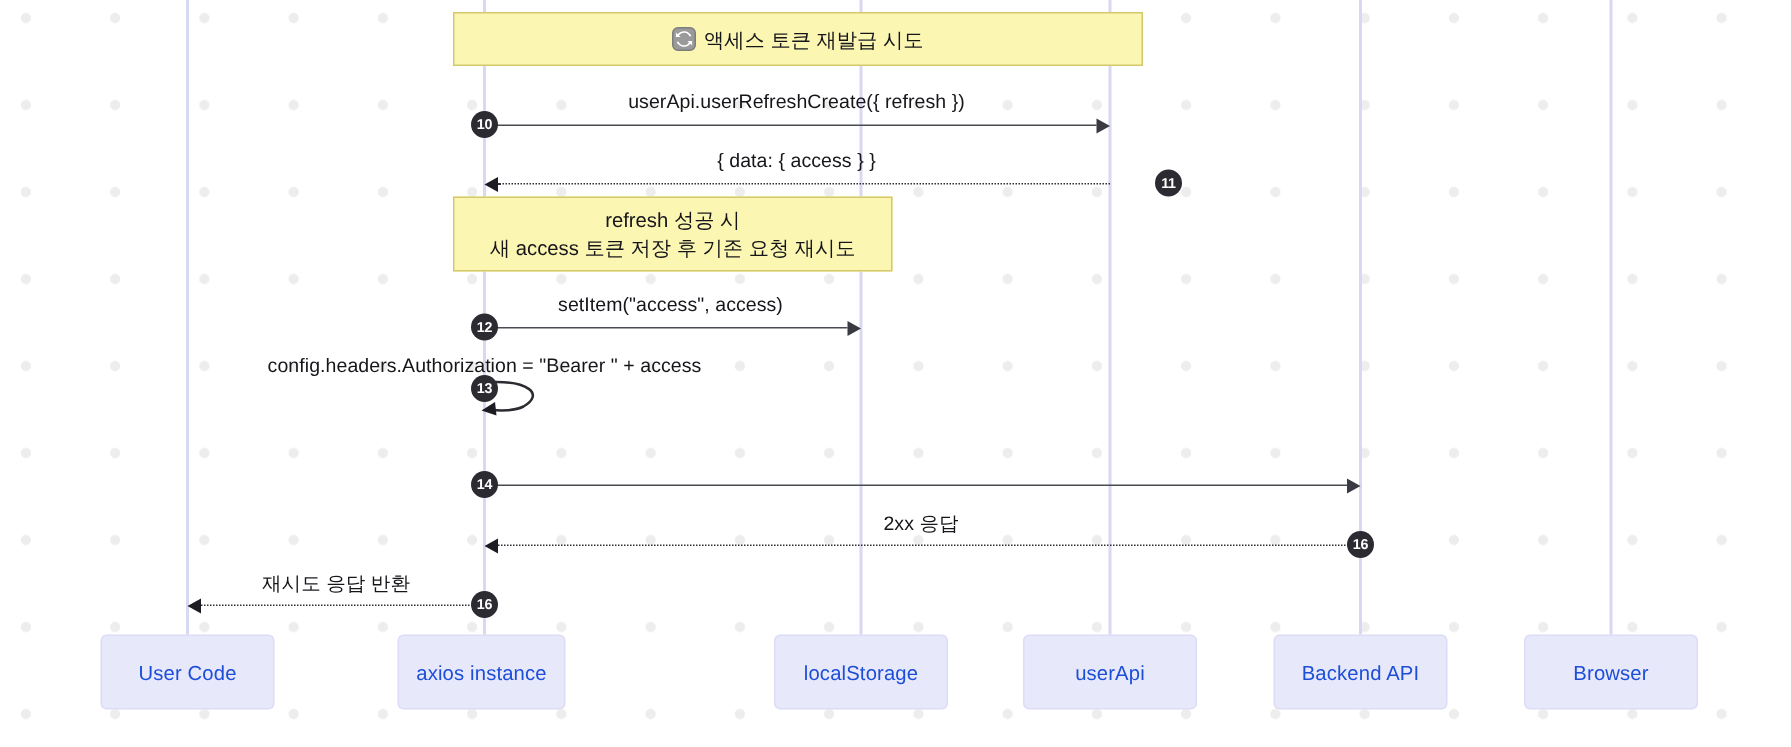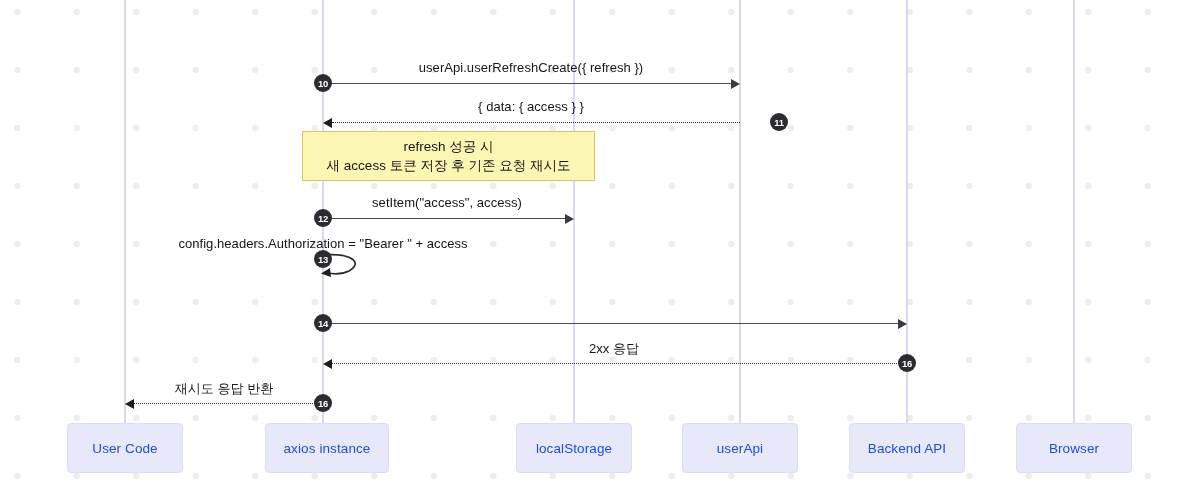--- a/index.html
+++ b/index.html
@@ -116,20 +116,26 @@
 </head>
 <body>
 
 <div id="canvas">
     <div class="lifeline" style="left: 124px; height: 423px;"></div>
     <div class="lifeline" style="left: 322px; height: 423px;"></div>
     <div class="lifeline" style="left: 573px; height: 423px;"></div>
     <div class="lifeline" style="left: 739px; height: 423px;"></div>
     <div class="lifeline" style="left: 906px; height: 423px;"></div>
     <div class="lifeline" style="left: 1073px; height: 423px;"></div>
+    <div class="note" style="left: 302px; top: 8px; width: 460px; height: 36px;">
+      <div class="note-line"><svg viewBox="0 0 16 16" class="note-icon">
+          <rect x="0.5" y="0.5" width="15" height="15" rx="3.5" fill="#9a9a9a" stroke="#7d7d7d"></rect>
+          <path d="M11.6 6.2A4 4 0 0 0 4.6 5.6l1.1 1.1H2.6V3.6l1.2 1.2a5.4 5.4 0 0 1 9.2 1.4zM4.4 9.8a4 4 0 0 0 7 .6L10.3 9.3h3.1v3.1l-1.2-1.2a5.4 5.4 0 0 1-9.2-1.4z" fill="#ffffff"></path>
+        </svg><span>액세스 토큰 재발급 시도</span></div>
+    </div>
     <div class="note" style="left: 302px; top: 131px; width: 293px; height: 50px;">
       <div class="note-line"><span>refresh 성공 시</span></div>
       <div class="note-line"><span>새 access 토큰 저장 후 기존 요청 재시도</span></div>
     </div>
     <div class="msg-label" style="left: 531px; top: 60px;">userApi.userRefreshCreate({ refresh })</div>
     <div class="msg-line" style="left: 323px; top: 83px; width: 408px;"></div>
     <div class="arrowhead right" style="top: 79px; left: 731px;"></div>
     <div class="seq-badge" style="top: 74px; left: 314px;">10</div>
     <div class="msg-label" style="left: 531px; top: 99px;">{ data: { access } }</div>
     <div class="msg-line dotted" style="left: 332px; top: 122px; width: 408px;"></div>
@@ -152,21 +158,21 @@
     <div class="msg-line dotted" style="left: 332px; top: 363px; width: 575px;"></div>
     <div class="arrowhead left" style="top: 359px; left: 323px;"></div>
     <div class="seq-badge" style="top: 354px; left: 898px;">16</div>
     <div class="msg-label" style="left: 224px; top: 380px;">재시도 응답 반환</div>
     <div class="msg-line dotted" style="left: 134px; top: 403px; width: 189px;"></div>
     <div class="arrowhead left" style="top: 399px; left: 125px;"></div>
     <div class="seq-badge" style="top: 394px; left: 314px;">16</div>
     <div class="participant" style="left: 67px; top: 423px; width: 116px;">
       <span>User Code</span>
     </div>
-    <div class="participant" style="left: 265px; top: 423px; width: 124px;">
+    <div class="participant" style="left: 265px; top: 423px; width: 112px;">
       <span>axios instance</span>
     </div>
     <div class="participant" style="left: 516px; top: 423px; width: 116px;">
       <span>localStorage</span>
     </div>
     <div class="participant" style="left: 682px; top: 423px; width: 116px;">
       <span>userApi</span>
     </div>
     <div class="participant" style="left: 849px; top: 423px; width: 116px;">
       <span>Backend API</span>

